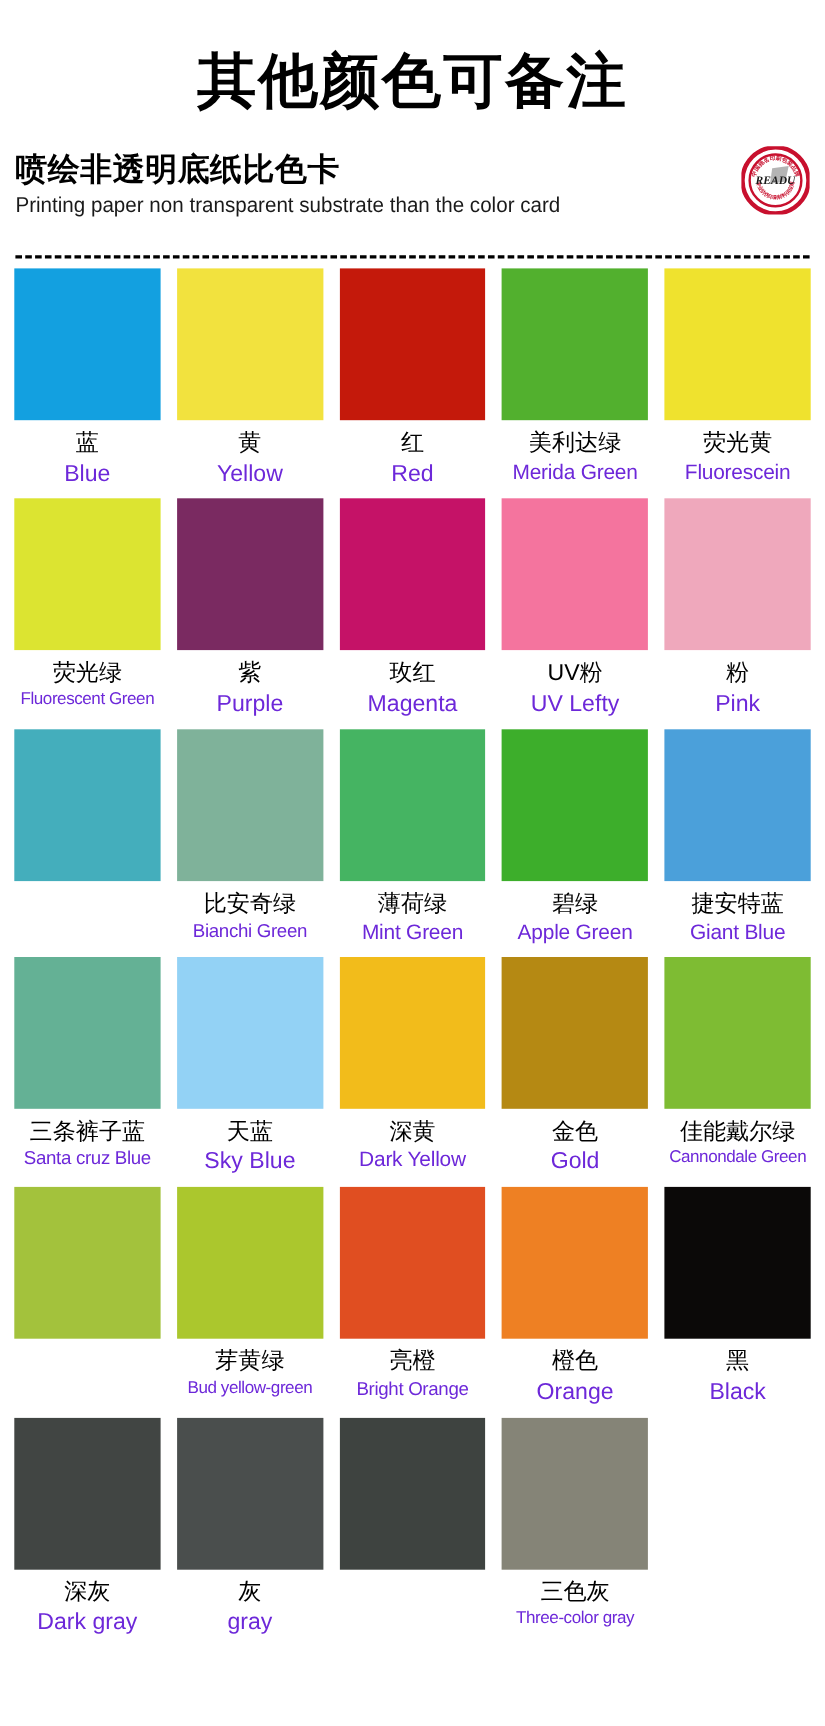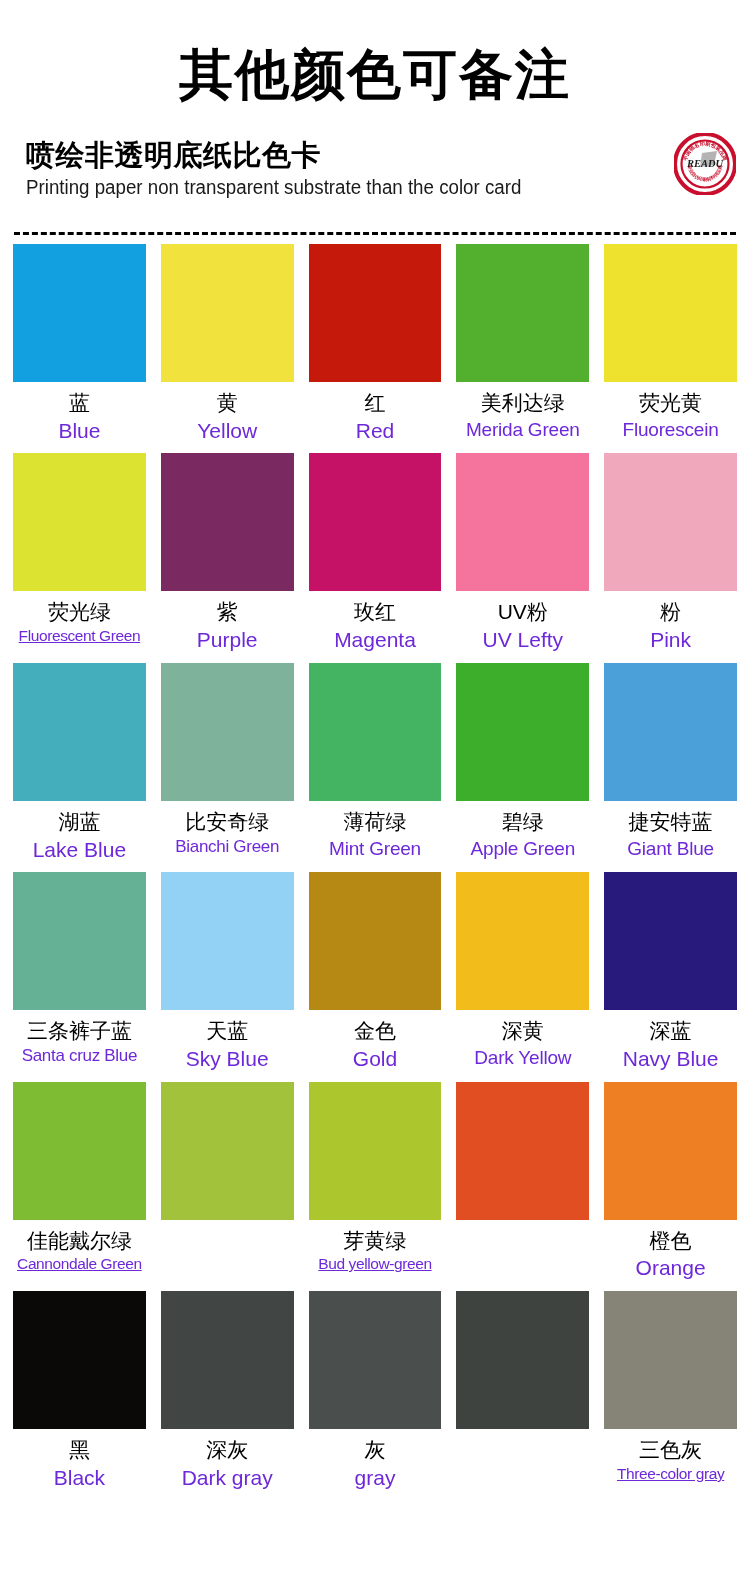--- a/index.html
+++ b/index.html
@@ -29,21 +29,20 @@
     padding-bottom: 20px;
     color: #000000;
     white-space: nowrap;
   }
 
   
   .header-block {
     position: relative;
     padding: 18px 14px 0 14px;
     height: 104px;
-    margin-left: 12px;
   }
 
   .header-cn {
     font-size: 29px;
     font-weight: 700;
     letter-spacing: 0.5px;
     line-height: 1.15;
     color: #000000;
     white-space: nowrap;
   }
@@ -119,21 +118,21 @@
     font-weight: 400;
     line-height: 1.32;
     color: #6d28d9;
     white-space: nowrap;
     display: block;
   }
 
   
   .label-en.sq-1 { font-size: 19px; letter-spacing: -0.2px; }
   .label-en.sq-2 { font-size: 17px; letter-spacing: -0.3px; }
-  .label-en.sq-3 { font-size: 15.5px; letter-spacing: -0.4px; text-decoration: underline; }
+  .label-en.sq-3 { font-size: 15.5px; letter-spacing: -0.4px; }
 </style>
 </head>
 <body>
 
 <div class="hero-title">其他颜色可备注</div>
 
 <div class="header-block">
 
   <div class="header-cn">喷绘非透明底纸比色卡</div>
 
@@ -225,24 +224,20 @@
     </div>
     <div class="swatch-cell">
       <div class="swatch-chip" style="background-color: rgb(239, 168, 188);"></div>
       <div class="swatch-labels">
         <span class="label-cn">粉</span>
         <span class="label-en">Pink</span>
       </div>
     </div>
     <div class="swatch-cell">
       <div class="swatch-chip" style="background-color: rgb(68, 174, 188);"></div>
-      <div class="swatch-labels">
-        <span class="label-cn">湖蓝</span>
-        <span class="label-en">Lake Blue</span>
-      </div>
     </div>
     <div class="swatch-cell">
       <div class="swatch-chip" style="background-color: rgb(127, 178, 154);"></div>
       <div class="swatch-labels">
         <span class="label-cn">比安奇绿</span>
         <span class="label-en sq-2">Bianchi Green</span>
       </div>
     </div>
     <div class="swatch-cell">
       <div class="swatch-chip" style="background-color: rgb(69, 180, 98);"></div>
@@ -273,59 +268,56 @@
       </div>
     </div>
     <div class="swatch-cell">
       <div class="swatch-chip" style="background-color: rgb(147, 210, 245);"></div>
       <div class="swatch-labels">
         <span class="label-cn">天蓝</span>
         <span class="label-en">Sky Blue</span>
       </div>
     </div>
     <div class="swatch-cell">
+      <div class="swatch-chip" style="background-color: rgb(242, 188, 27);"></div>
+      <div class="swatch-labels">
+        <span class="label-cn">深黄</span>
+        <span class="label-en sq-1">Dark Yellow</span>
+      </div>
+    </div>
+    <div class="swatch-cell">
       <div class="swatch-chip" style="background-color: rgb(181, 137, 19);"></div>
       <div class="swatch-labels">
         <span class="label-cn">金色</span>
         <span class="label-en">Gold</span>
       </div>
     </div>
     <div class="swatch-cell">
-      <div class="swatch-chip" style="background-color: rgb(242, 188, 27);"></div>
-      <div class="swatch-labels">
-        <span class="label-cn">深黄</span>
-        <span class="label-en sq-1">Dark Yellow</span>
-      </div>
-    </div>
-    <div class="swatch-cell">
-      <div class="swatch-chip" style="background-color: rgb(40, 26, 124);"></div>
-      <div class="swatch-labels">
-        <span class="label-cn">深蓝</span>
-        <span class="label-en">Navy Blue</span>
-      </div>
-    </div>
-    <div class="swatch-cell">
       <div class="swatch-chip" style="background-color: rgb(126, 188, 51);"></div>
       <div class="swatch-labels">
         <span class="label-cn">佳能戴尔绿</span>
         <span class="label-en sq-3">Cannondale Green</span>
       </div>
     </div>
     <div class="swatch-cell">
       <div class="swatch-chip" style="background-color: rgb(163, 194, 60);"></div>
     </div>
     <div class="swatch-cell">
       <div class="swatch-chip" style="background-color: rgb(171, 199, 45);"></div>
       <div class="swatch-labels">
         <span class="label-cn">芽黄绿</span>
         <span class="label-en sq-3">Bud yellow-green</span>
       </div>
     </div>
     <div class="swatch-cell">
       <div class="swatch-chip" style="background-color: rgb(224, 78, 33);"></div>
+      <div class="swatch-labels">
+        <span class="label-cn">亮橙</span>
+        <span class="label-en sq-2">Bright Orange</span>
+      </div>
     </div>
     <div class="swatch-cell">
       <div class="swatch-chip" style="background-color: rgb(238, 128, 35);"></div>
       <div class="swatch-labels">
         <span class="label-cn">橙色</span>
         <span class="label-en">Orange</span>
       </div>
     </div>
     <div class="swatch-cell">
       <div class="swatch-chip" style="background-color: rgb(11, 9, 8);"></div>

